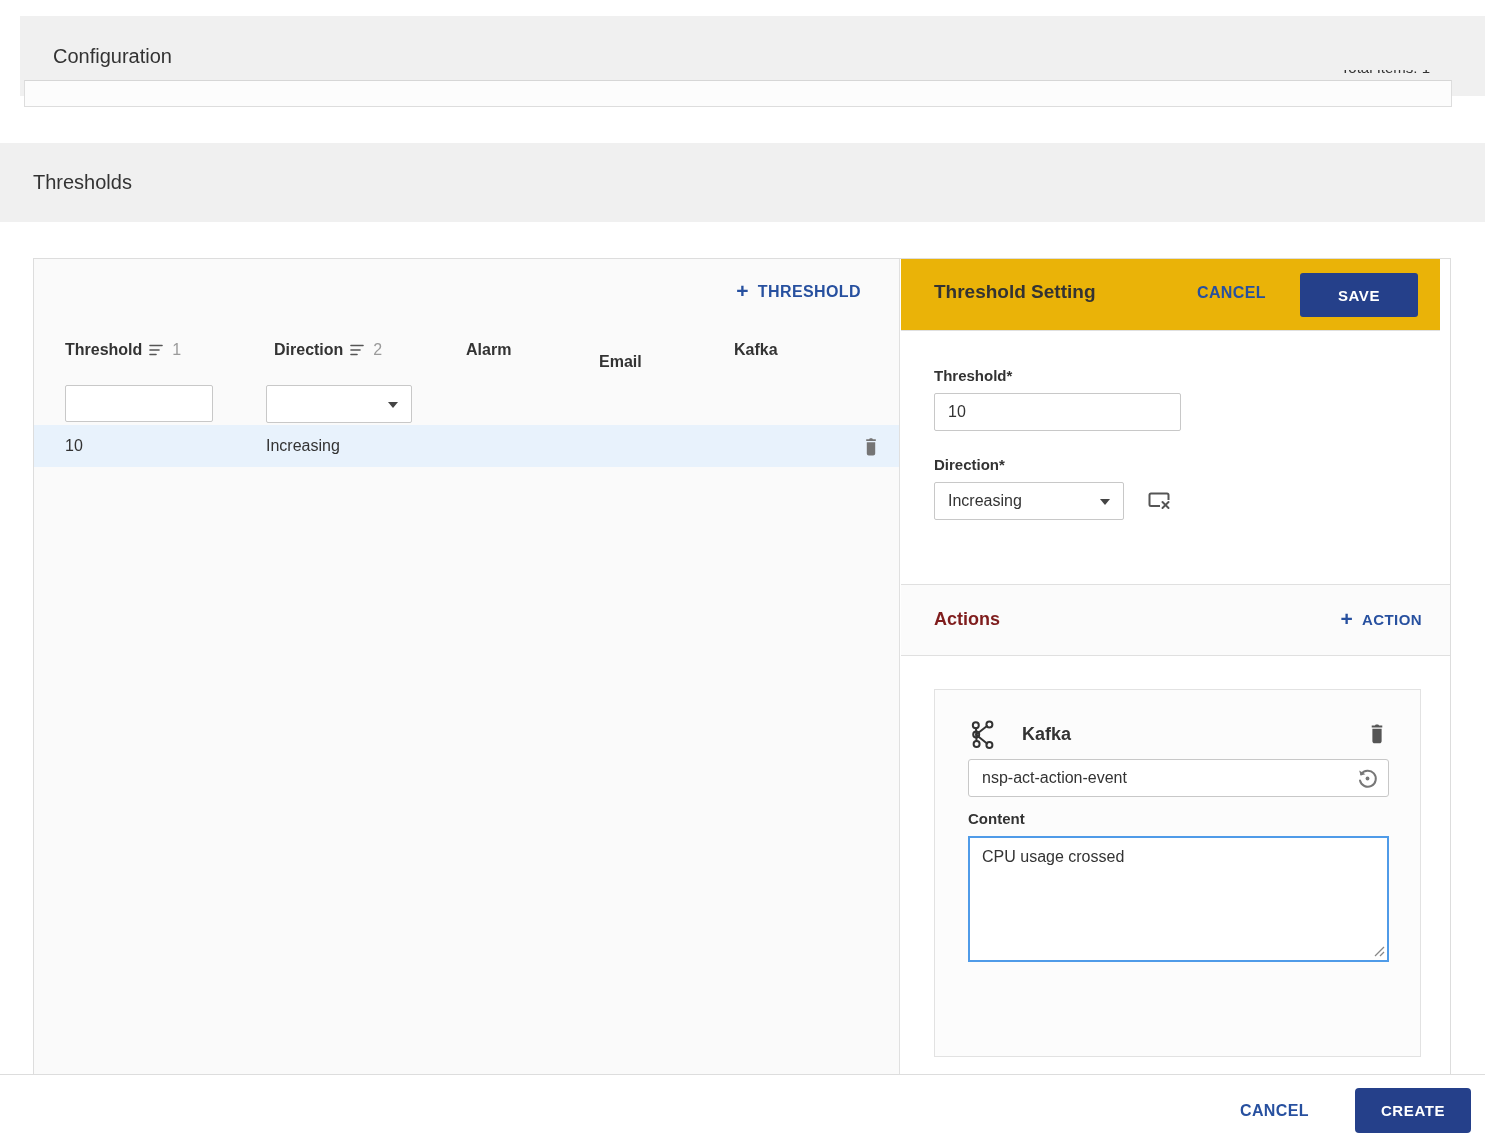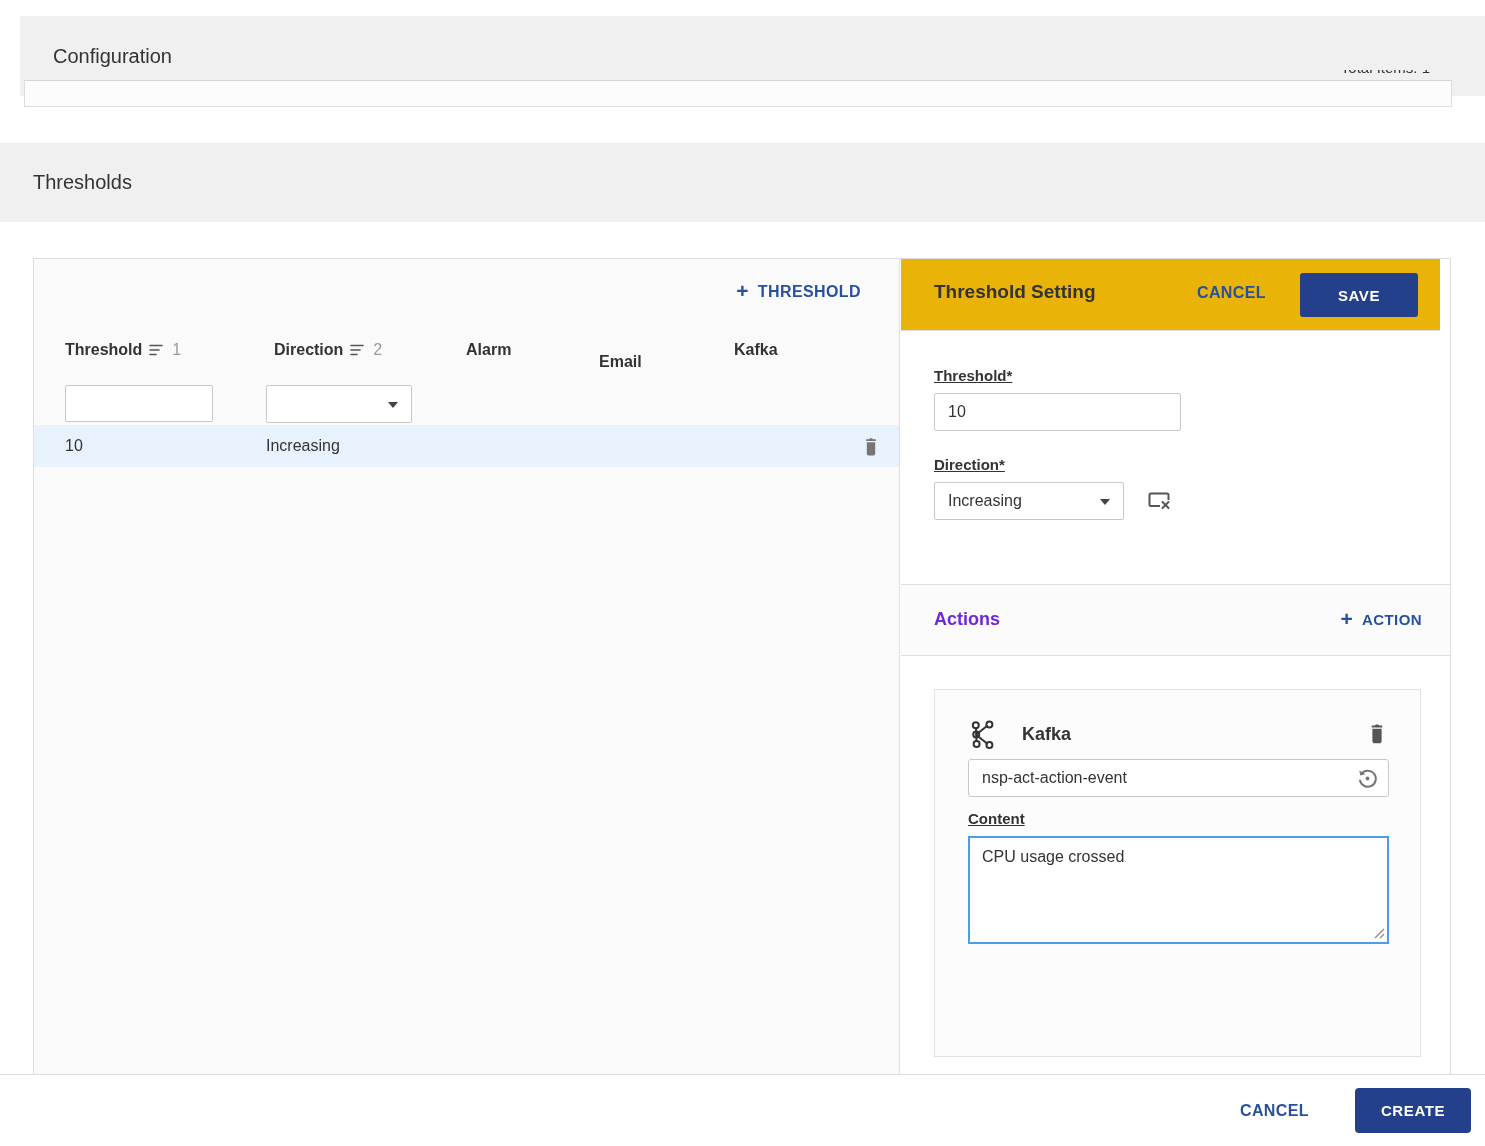--- a/index.html
+++ b/index.html
@@ -60,50 +60,50 @@
   .sp-header { position:absolute; top:0; left:0; right:10px; height:72px; background:#eab308;
                border-bottom:1px solid #e0e0e0; }
   .sp-title { position:absolute; left:33px; top:22px; font-size:19px; font-weight:bold; color:#333; }
   .cancel-link { position:absolute; right:174px; top:25px; color:#27509f; font-weight:bold; font-size:16px;
                  letter-spacing:.4px; cursor:pointer; background:none; border:none; font-family:inherit; }
   .btn-primary { background:#25408a; color:#fff; border:none; border-radius:3px; font-weight:bold;
                  font-size:15px; letter-spacing:.6px; cursor:pointer; font-family:inherit; }
   .save-btn { position:absolute; right:22px; top:14px; width:118px; height:44px; }
 
   .fields { position:absolute; top:72px; left:0; right:0; padding-left:33px; }
-  .field-label { font-size:15px; font-weight:bold; color:#333;text-decoration:underline; }
+  .field-label { font-size:15px; font-weight:bold; color:#333; }
   .lbl-threshold { margin-top:36px; }
   .lbl-direction { margin-top:25px; }
   .text-input { display:block; margin-top:9px; width:247px; height:38px; border:1px solid #c8c8c8;
                 border-radius:2px; background:#fff; font:16px "Liberation Sans",sans-serif; padding:0 13px; color:#333; }
   .dir-row { display:flex; align-items:center; margin-top:9px; }
   .select-box { position:relative; width:190px; height:38px; border:1px solid #c8c8c8; border-radius:2px;
                 background:#fff; cursor:pointer; display:flex; align-items:center; padding:0 13px;
                 font-size:16px; color:#333; }
   .clear-icon { margin-left:23px; width:26px; height:22px; cursor:pointer; }
 
   .actions-strip { position:absolute; top:325px; left:0; right:0; height:72px; background:#fbfbfb;
                    border-top:1px solid #e0e0e0; border-bottom:1px solid #e0e0e0; }
-  .actions-title { position:absolute; left:33px; top:24px; font-size:18px; font-weight:bold; color:#6d28d9; }
+  .actions-title { position:absolute; left:33px; top:24px; font-size:18px; font-weight:bold; color:#7f1d1d; }
   .add-action { position:absolute; right:28px; top:24px; font-size:15px; }
 
   .kafka-card { position:absolute; top:430px; left:33px; width:487px; height:368px; background:#fcfcfc;
                 border:1px solid #e2e2e2; padding:28px 33px 0 33px; }
   .card-head { position:relative; display:flex; align-items:center; height:32px; }
   .kafka-icon { width:27px; height:29px; }
   .card-name { margin-left:27px; font-size:18px; font-weight:bold; color:#333; }
   .card-trash { position:absolute; right:0; top:4px; width:20px; height:22px; cursor:pointer; }
   .lbl-topic { margin-top:24px; }
   .lbl-content { margin-top:13px; }
   .topic-wrap { position:relative; margin-top:9px; width:421px; }
   .topic-input { width:421px; height:38px; border:1px solid #c8c8c8; border-radius:3px; background:#fff;
                  font:16px "Liberation Sans",sans-serif; padding:0 40px 0 13px; color:#333; }
   .history-icon { position:absolute; right:10px; top:8px; width:23px; height:23px; cursor:pointer; }
   .content-area { position:relative; margin-top:9px; width:421px; }
-  .content-ta { width:421px; height:108px; border:2px solid #4f9be8; background:#fff; resize:none;
+  .content-ta { width:421px; height:126px; border:2px solid #4f9be8; background:#fff; resize:none;
                 font:16px "Liberation Sans",sans-serif; padding:10px 12px; color:#333; outline:none; }
   .resize-grip { position:absolute; right:4px; bottom:9px; width:11px; height:11px; pointer-events:none; }
 
   
   .footer { position:absolute; left:0; top:1074px; width:1485px; height:72px; background:#fff;
             border-top:1px solid #ddd; display:flex; align-items:center; justify-content:flex-end;
             gap:46px; padding-right:14px; }
   .footer .cancel-link2 { color:#27509f; font-weight:bold; font-size:16px; letter-spacing:.4px;
                           cursor:pointer; background:none; border:none; font-family:inherit; }
   .create-btn { width:116px; height:45px; border-radius:4px; }

